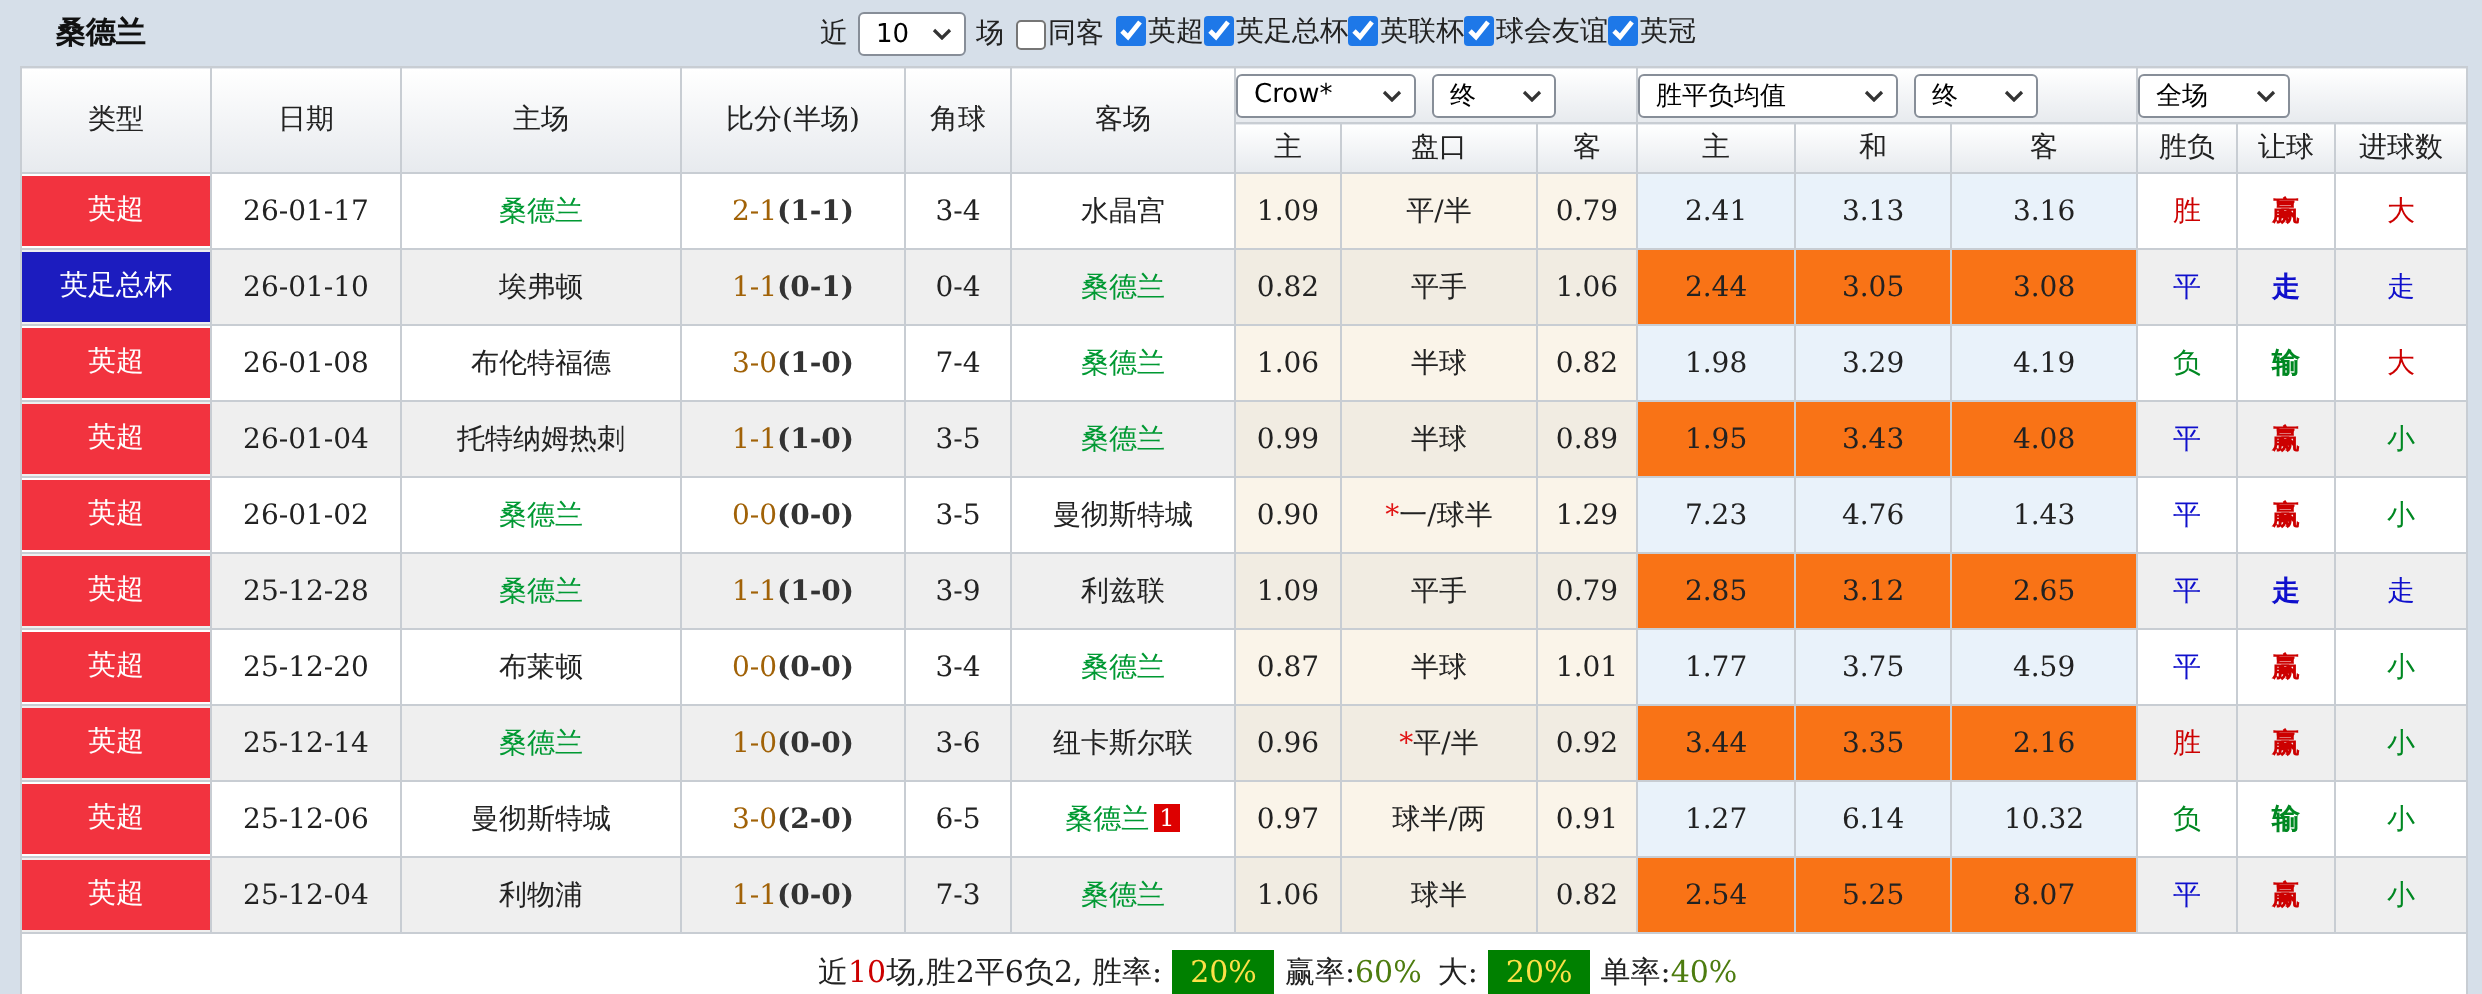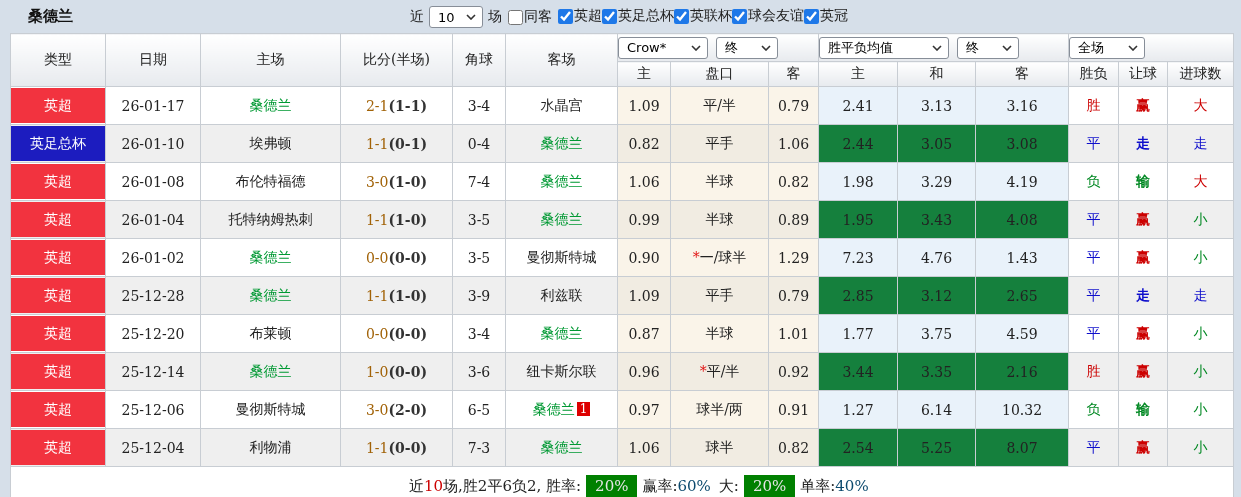--- a/index.html
+++ b/index.html
@@ -41,43 +41,43 @@
   }
   .hrow1 th{height:27px;}
   .hrow2 th{height:24px;}
   .hrow1 .group-head div{display:flex;align-items:center;gap:8px;}
   tbody td{height:37px;font-size:14px;}
   tbody tr.r-even td{background:#efefef;}
   tbody tr.r-odd  td{background:#ffffff;}
   tbody tr.r-odd  td.bg-ah{background:#faf4e9;}
   tbody tr.r-even td.bg-ah{background:#f1ece2;}
   tbody tr.r-odd  td.bg-eu{background:#e9f2fa;}
-  tbody tr.r-even td.bg-eu{background:#15803d;}
+  tbody tr.r-even td.bg-eu{background:#f97316;}
   .td-type{padding:0;}
   .type-badge{height:35px;line-height:35px;margin:1px 0;color:#fff;font-size:14px;}
   .t-red{background:#f2333f;}
   .t-blue{background:#1c1cbf;}
   .team{cursor:pointer;}
   .team.self{color:#009933;}
   .score{color:#a16207;}
   .half{color:#333;font-weight:bold;}
   .star{color:#e11414;}
   .card-badge{
     display:inline-block;background:#dd0000;color:#fff;font-size:12px;line-height:14px;
     padding:0 3px;margin-left:2px;vertical-align:1px;
   }
   .c-red{color:#cc0000;}
   .c-blue{color:#0f0fcc;}
   .c-green{color:#008822;}
   td.let{font-weight:bold;}
   
   tfoot td{height:38px;background:#fff;text-align:left;font-size:15px;}
   .footline{margin-left:398px;display:flex;align-items:center;white-space:nowrap;}
-  .badge-green{background:#008000;color:#e5e5e5;padding:2px 9px;margin:0 5px;}
-  .blue-val{color:#0c4a6e;}
+  .badge-green{background:#008000;color:#fde047;padding:2px 9px;margin:0 5px;}
+  .blue-val{color:#4d7c0f;}
 </style>
 </head>
 <body>
 
 <div class="topbar">
   <div class="title">桑德兰</div>
   <div class="controls">
     <span>近</span>
     <div class="sel sel-recent">
       <span>10</span>

